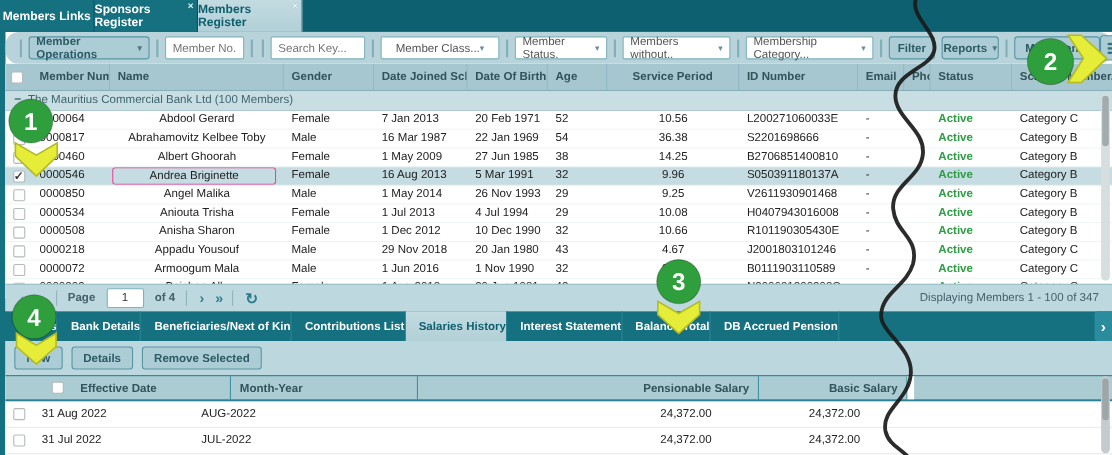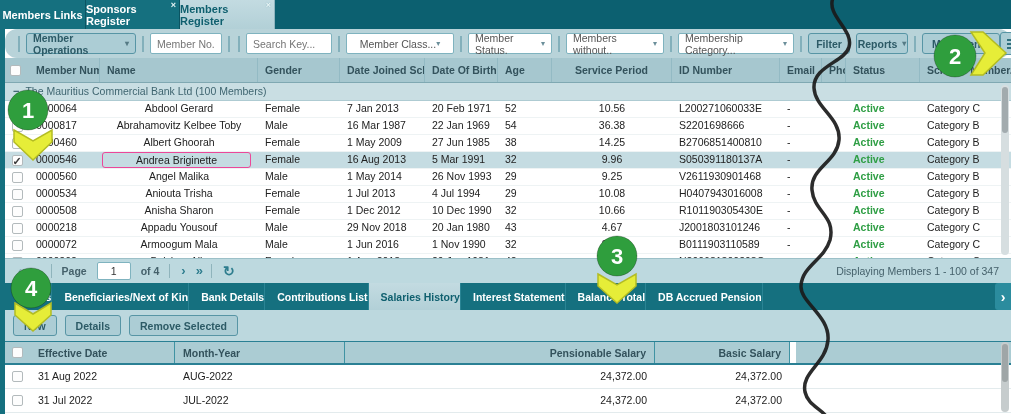--- a/index.html
+++ b/index.html
@@ -89,21 +89,21 @@
   .dtab-scroll{margin-left:auto;width:16px;height:27px;background:#2b8c9e;color:#fff;font-weight:bold;font-size:14px;
                display:flex;align-items:center;justify-content:center;cursor:pointer;border-radius:3px 0 0 3px;}
   
   .dtoolbar{position:absolute;left:5px;top:310px;width:1006px;height:31px;background:#bcd8de;display:flex;
             align-items:center;gap:8px;padding-left:8px;box-sizing:border-box;}
   .dbtn{height:21px;background:#accdd5;border:1px solid #5795a5;border-radius:3px;color:#2c5a66;font-size:10.5px;
         font-weight:bold;display:flex;align-items:center;padding:0 10px;cursor:pointer;box-sizing:border-box;}
   
   .sgrid{position:absolute;left:5px;top:341px;width:1006px;height:73px;background:#fff;font-size:10.5px;}
   .shead{display:flex;height:24px;background:#abccd3;border-top:1px solid #2a8094;border-bottom:2px solid #2a8094;
-         color:#33525c;font-weight:bold;box-sizing:border-box;}
+         color:#33525c;font-weight:bold;box-sizing:border-box;padding-left:35px;}
   .shead .sh{display:flex;align-items:center;padding:0 8px;box-sizing:border-box;border-right:1px solid #3f93a3;
              overflow:hidden;white-space:nowrap;cursor:pointer;}
   .sh.s0,.sc.s0{flex:none;width:25px;border-right:none;padding:0;display:flex;align-items:center;justify-content:center;}
   .sh.s1,.sc.s1{flex:none;width:145px;}
   .sh.s2,.sc.s2{flex:none;width:170px;}
   .sh.s3,.sc.s3{flex:none;width:155px;margin-top:24px;}
   .sh.s4,.sc.s4{flex:none;width:155px;}
   .sh.s5,.sc.s5{flex:none;width:135px;}
   .sh.s6,.sc.s6{flex:1;border-right:none;}
   .sh.s4,.sh.s5{justify-content:flex-end;}
@@ -286,21 +286,21 @@
           <div class="c c9">-</div>
           <div class="c c10"></div>
           <div class="c c11">Active</div>
           <div class="c c12">Category B</div>
         </div>
 
         <div class="row">
           <div class="c c0">
             <span class="cb"></span>
           </div>
-          <div class="c c1">0000560</div>
+          <div class="c c1">0000850</div>
           <div class="c c2">
             <span class="namebox">Angel Malika</span>
           </div>
           <div class="c c3">Male</div>
           <div class="c c4">1 May 2014</div>
           <div class="c c5">26 Nov 1993</div>
           <div class="c c6">29</div>
           <div class="c c7">9.25</div>
           <div class="c c8">V2611930901468</div>
           <div class="c c9">-</div>
@@ -430,25 +430,25 @@
     <span class="displaying">Displaying Members 1 - 100 of 347</span>
   </div>
 
   <div class="dtabs">
 
       <div class="dtab">
         <span>Details</span>
       </div>
 
       <div class="dtab">
+        <span>Bank Details</span>
+      </div>
+
+      <div class="dtab">
         <span>Beneficiaries/Next of Kin</span>
-      </div>
-
-      <div class="dtab">
-        <span>Bank Details</span>
       </div>
 
       <div class="dtab">
         <span>Contributions List</span>
       </div>
 
       <div class="dtab active">
         <span>Salaries History</span>
       </div>
 

